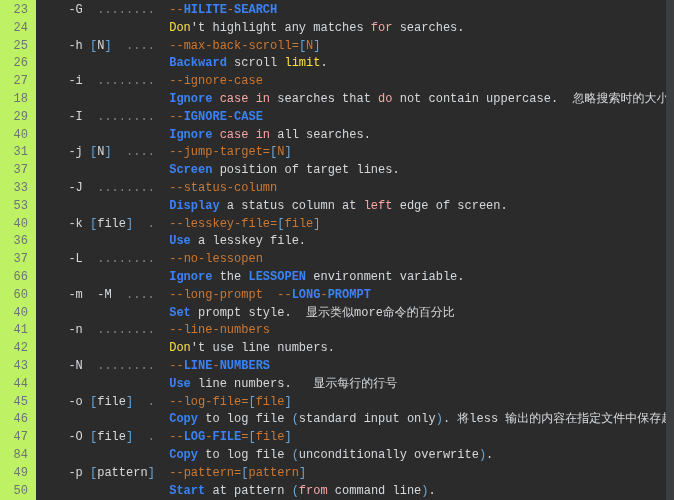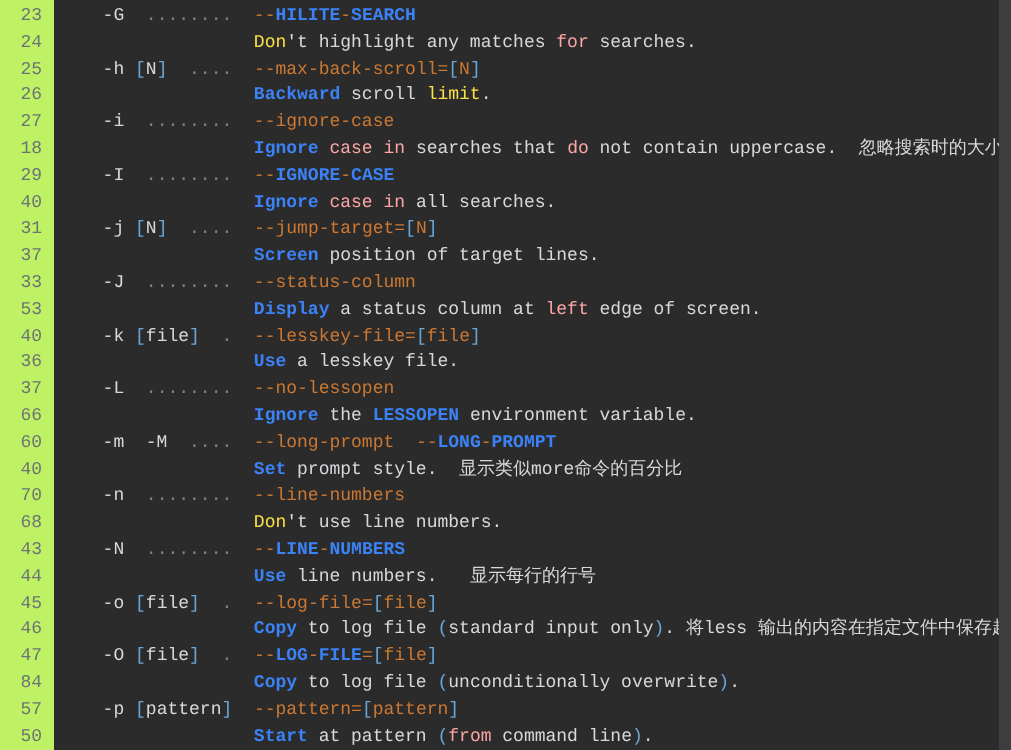--- a/index.html
+++ b/index.html
@@ -63,25 +63,25 @@
     <div class="ln">31</div>
     <div class="ln">37</div>
     <div class="ln">33</div>
     <div class="ln">53</div>
     <div class="ln">40</div>
     <div class="ln">36</div>
     <div class="ln">37</div>
     <div class="ln">66</div>
     <div class="ln">60</div>
     <div class="ln">40</div>
-    <div class="ln">70</div>
-    <div class="ln">68</div>
+    <div class="ln">41</div>
+    <div class="ln">42</div>
     <div class="ln">43</div>
     <div class="ln">44</div>
     <div class="ln">45</div>
     <div class="ln">46</div>
     <div class="ln">47</div>
     <div class="ln">84</div>
-    <div class="ln">57</div>
+    <div class="ln">49</div>
     <div class="ln">50</div>
   </div>
 <div class="editor"><div class="ln"><span class="tok c-flag">  -G  </span><span class="tok c-dots">........  </span><span class="tok c-long">--</span><span class="tok c-longY">HILITE</span><span class="tok c-long">-</span><span class="tok c-longY">SEARCH</span></div><div class="ln"><span class="tok c-text">                Don</span><span class="tok c-flag">'t highlight any matches </span><span class="tok c-kw">for</span><span class="tok c-flag"> searches.</span></div><div class="ln"><span class="tok c-flag">  -h </span><span class="tok c-num">[</span><span class="tok c-flag">N</span><span class="tok c-num">]</span><span class="tok c-flag">  </span><span class="tok c-dots">....  </span><span class="tok c-long">--max-back-scroll=</span><span class="tok c-num">[</span><span class="tok c-long">N</span><span class="tok c-num">]</span></div><div class="ln"><span class="tok c-flag">                </span><span class="tok c-longY">Backward</span><span class="tok c-flag"> scroll </span><span class="tok c-text">limit</span><span class="tok c-flag">.</span></div><div class="ln"><span class="tok c-flag">  -i  </span><span class="tok c-dots">........  </span><span class="tok c-long">--ignore-case</span></div><div class="ln"><span class="tok c-flag">                </span><span class="tok c-longY">Ignore</span><span class="tok c-flag"> </span><span class="tok c-kw">case</span><span class="tok c-flag"> </span><span class="tok c-kw">in</span><span class="tok c-flag"> searches that </span><span class="tok c-kw">do</span><span class="tok c-flag"> not contain uppercase.  </span><span class="tok c-cn">忽略搜索时的大小写</span></div><div class="ln"><span class="tok c-flag">  -I  </span><span class="tok c-dots">........  </span><span class="tok c-long">--</span><span class="tok c-longY">IGNORE</span><span class="tok c-long">-</span><span class="tok c-longY">CASE</span></div><div class="ln"><span class="tok c-flag">                </span><span class="tok c-longY">Ignore</span><span class="tok c-flag"> </span><span class="tok c-kw">case</span><span class="tok c-flag"> </span><span class="tok c-kw">in</span><span class="tok c-flag"> all searches.</span></div><div class="ln"><span class="tok c-flag">  -j </span><span class="tok c-num">[</span><span class="tok c-flag">N</span><span class="tok c-num">]</span><span class="tok c-flag">  </span><span class="tok c-dots">....  </span><span class="tok c-long">--jump-target=</span><span class="tok c-num">[</span><span class="tok c-long">N</span><span class="tok c-num">]</span></div><div class="ln"><span class="tok c-flag">                </span><span class="tok c-longY">Screen</span><span class="tok c-flag"> position of target lines.</span></div><div class="ln"><span class="tok c-flag">  -J  </span><span class="tok c-dots">........  </span><span class="tok c-long">--status-column</span></div><div class="ln"><span class="tok c-flag">                </span><span class="tok c-longY">Display</span><span class="tok c-flag"> a status column at </span><span class="tok c-kw">left</span><span class="tok c-flag"> edge of screen.</span></div><div class="ln"><span class="tok c-flag">  -k </span><span class="tok c-num">[</span><span class="tok c-flag">file</span><span class="tok c-num">]</span><span class="tok c-flag">  </span><span class="tok c-dots">.  </span><span class="tok c-long">--lesskey-file=</span><span class="tok c-num">[</span><span class="tok c-long">file</span><span class="tok c-num">]</span></div><div class="ln"><span class="tok c-flag">                </span><span class="tok c-longY">Use</span><span class="tok c-flag"> a lesskey file.</span></div><div class="ln"><span class="tok c-flag">  -L  </span><span class="tok c-dots">........  </span><span class="tok c-long">--no-lessopen</span></div><div class="ln"><span class="tok c-flag">                </span><span class="tok c-longY">Ignore</span><span class="tok c-flag"> the </span><span class="tok c-longY">LESSOPEN</span><span class="tok c-flag"> environment variable.</span></div><div class="ln"><span class="tok c-flag">  -m  -M  </span><span class="tok c-dots">....  </span><span class="tok c-long">--long-prompt  --</span><span class="tok c-longY">LONG</span><span class="tok c-long">-</span><span class="tok c-longY">PROMPT</span></div><div class="ln"><span class="tok c-flag">                </span><span class="tok c-longY">Set</span><span class="tok c-flag"> prompt style.  </span><span class="tok c-cn">显示类似more命令的百分比</span></div><div class="ln"><span class="tok c-flag">  -n  </span><span class="tok c-dots">........  </span><span class="tok c-long">--line-numbers</span></div><div class="ln"><span class="tok c-text">                Don</span><span class="tok c-flag">'t use line numbers.</span></div><div class="ln"><span class="tok c-flag">  -N  </span><span class="tok c-dots">........  </span><span class="tok c-long">--</span><span class="tok c-longY">LINE</span><span class="tok c-long">-</span><span class="tok c-longY">NUMBERS</span></div><div class="ln"><span class="tok c-flag">                </span><span class="tok c-longY">Use</span><span class="tok c-flag"> line numbers.   </span><span class="tok c-cn">显示每行的行号</span></div><div class="ln"><span class="tok c-flag">  -o </span><span class="tok c-num">[</span><span class="tok c-flag">file</span><span class="tok c-num">]</span><span class="tok c-flag">  </span><span class="tok c-dots">.  </span><span class="tok c-long">--log-file=</span><span class="tok c-num">[</span><span class="tok c-long">file</span><span class="tok c-num">]</span></div><div class="ln"><span class="tok c-flag">                </span><span class="tok c-longY">Copy</span><span class="tok c-flag"> to log file </span><span class="tok c-num">(</span><span class="tok c-flag">standard input only</span><span class="tok c-num">)</span><span class="tok c-flag">. </span><span class="tok c-cn">将less 输出的内容在指定文件中保存起来</span></div><div class="ln"><span class="tok c-flag">  -O </span><span class="tok c-num">[</span><span class="tok c-flag">file</span><span class="tok c-num">]</span><span class="tok c-flag">  </span><span class="tok c-dots">.  </span><span class="tok c-long">--</span><span class="tok c-longY">LOG</span><span class="tok c-long">-</span><span class="tok c-longY">FILE</span><span class="tok c-long">=</span><span class="tok c-num">[</span><span class="tok c-long">file</span><span class="tok c-num">]</span></div><div class="ln"><span class="tok c-flag">                </span><span class="tok c-longY">Copy</span><span class="tok c-flag"> to log file </span><span class="tok c-num">(</span><span class="tok c-flag">unconditionally overwrite</span><span class="tok c-num">)</span><span class="tok c-flag">.</span></div><div class="ln"><span class="tok c-flag">  -p </span><span class="tok c-num">[</span><span class="tok c-flag">pattern</span><span class="tok c-num">]</span><span class="tok c-flag">  </span><span class="tok c-long">--pattern=</span><span class="tok c-num">[</span><span class="tok c-long">pattern</span><span class="tok c-num">]</span></div><div class="ln"><span class="tok c-flag">                </span><span class="tok c-longY">Start</span><span class="tok c-flag"> at pattern </span><span class="tok c-num">(</span><span class="tok c-kw">from</span><span class="tok c-flag"> command line</span><span class="tok c-num">)</span><span class="tok c-flag">.</span></div></div>
 <div class="scroll"></div>
 
 </body></html>

